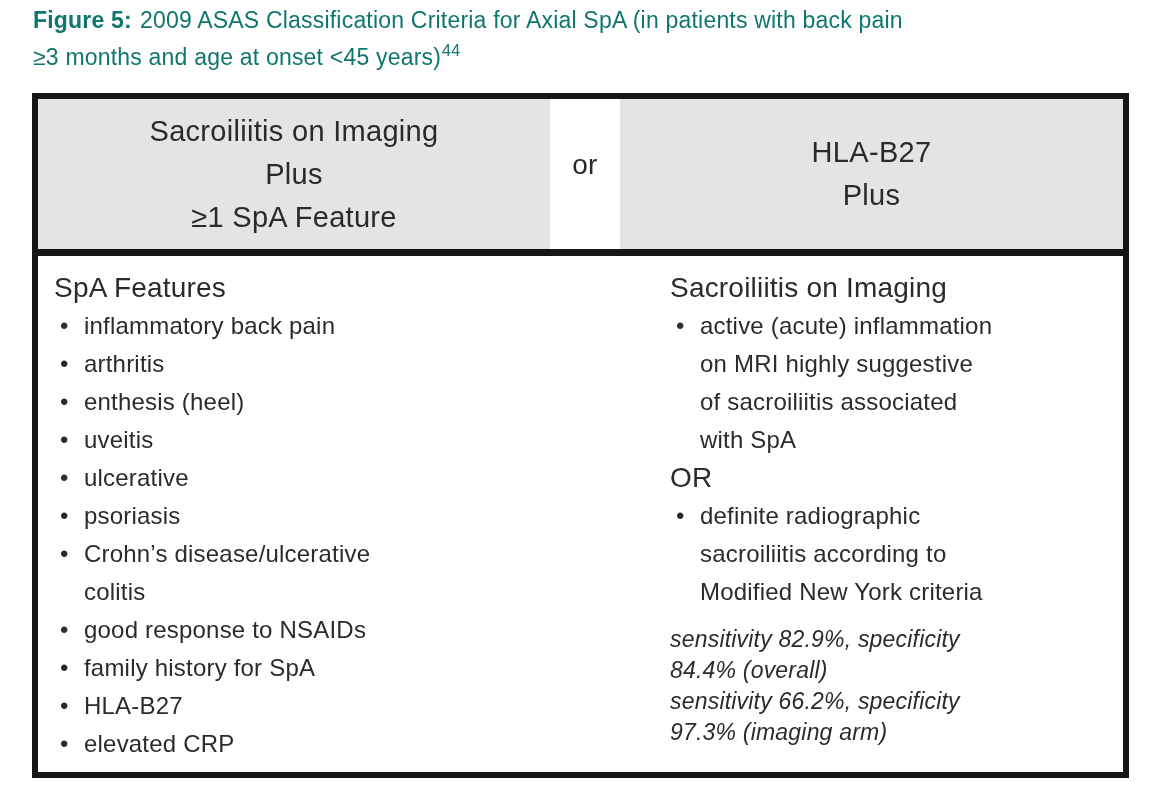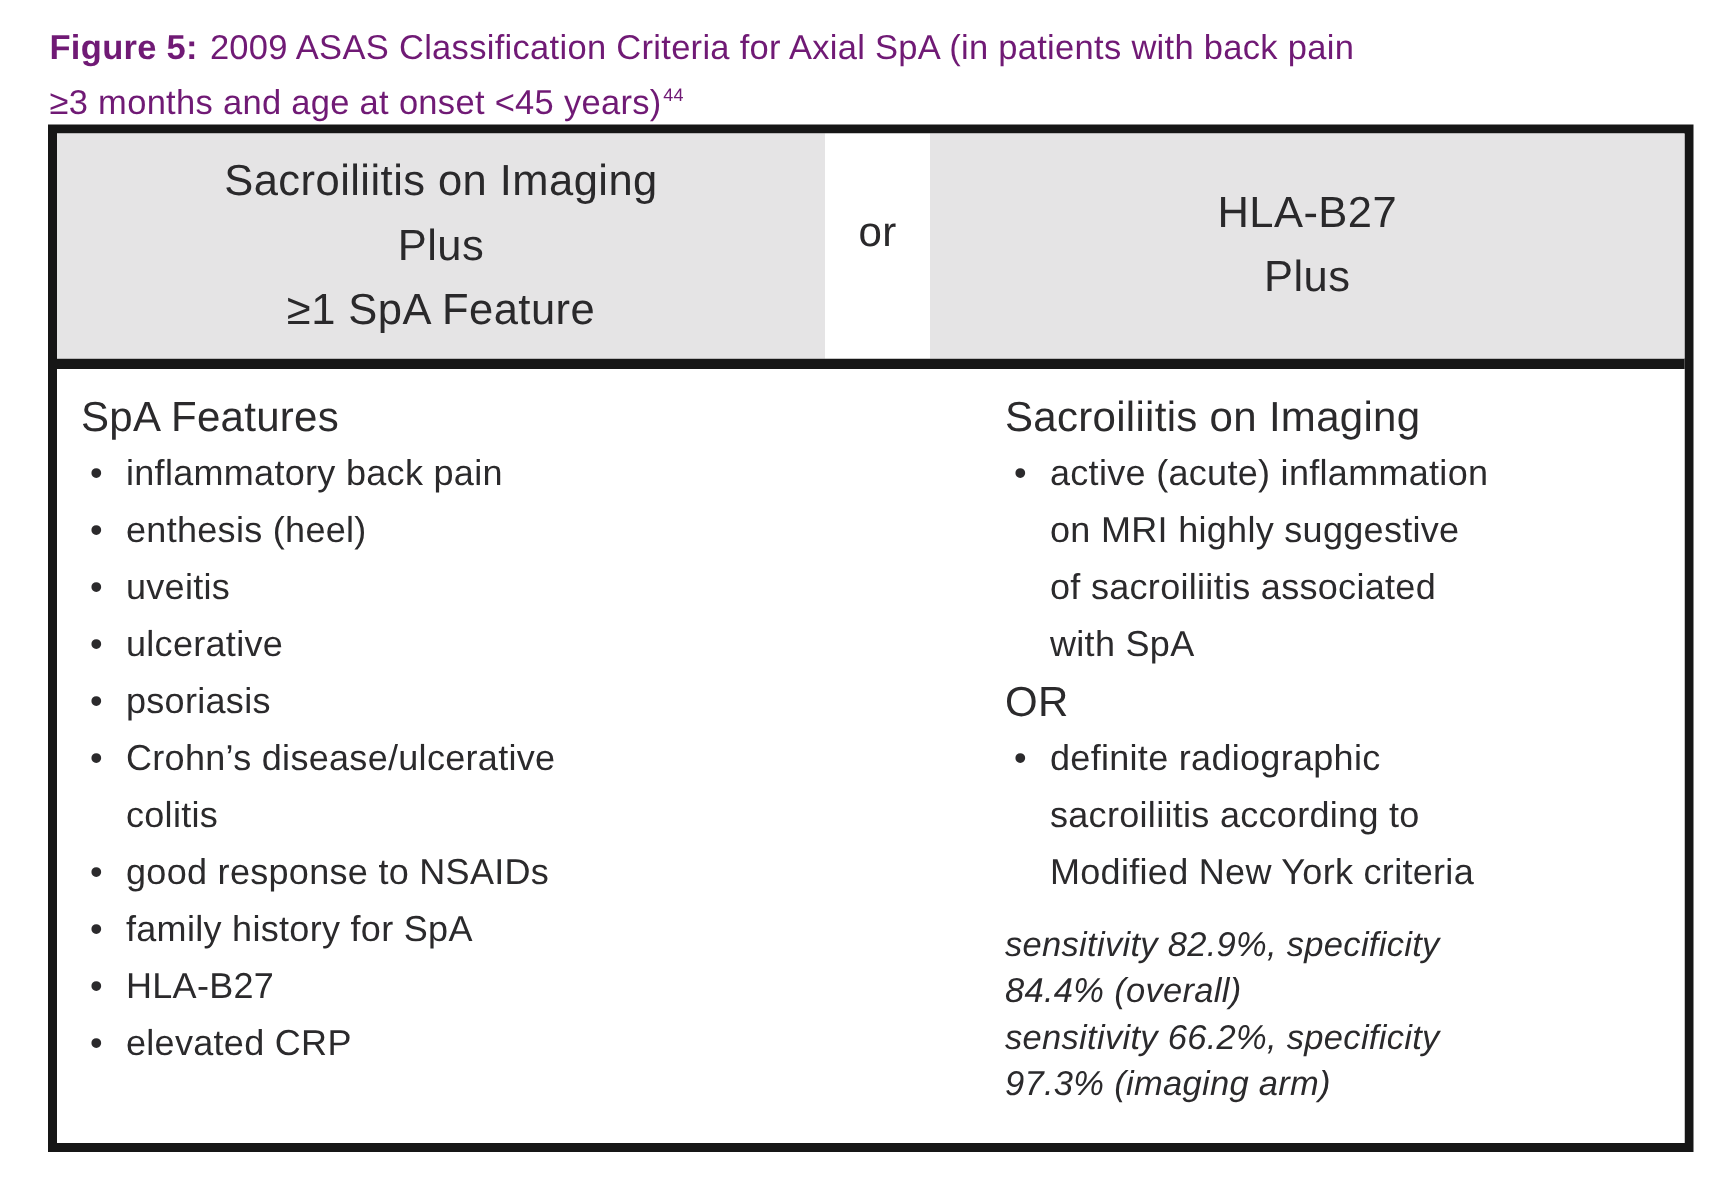--- a/index.html
+++ b/index.html
@@ -10,42 +10,42 @@
     position: relative;
     overflow: hidden;
     font-family: "Liberation Sans", sans-serif;
     color: #2b2a2c;
   }
 
   
   .caption {
     position: absolute;
     left: 33px;
-    top: 13px;
+    top: 2px;
     font-size: 23px;
     line-height: 37px;
-    color: #701a75;
+    color: #0f766e;
     letter-spacing: 0.2px;
   }
   .cap-label {
     font-weight: bold;
     margin-right: 8px;
   }
   .cap-sup {
-    font-size: 12px;
+    font-size: 16px;
     position: relative;
     top: -9px;
     margin-left: 1px;
   }
 
   
   .ctable {
     position: absolute;
     left: 32px;
-    top: 83px;
+    top: 93px;
     width: 1097px;
     height: 685px;
     box-sizing: border-box;
     border: 6px solid #161616;
     display: flex;
     flex-direction: column;
     background: #ffffff;
   }
 
   .header-row {
@@ -163,20 +163,21 @@
       <div>Plus</div>
     </div>
   </div>
 
   <div class="body-row">
 
     <div class="col-left">
       <div class="col-heading">SpA Features</div>
       <ul class="features">
         <li>inflammatory back pain</li>
+        <li>arthritis</li>
         <li>enthesis (heel)</li>
         <li>uveitis</li>
         <li>ulcerative</li>
         <li>psoriasis</li>
         <li>Crohn’s disease/ulcerative
 colitis</li>
         <li>good response to NSAIDs</li>
         <li>family history for SpA</li>
         <li>HLA-B27</li>
         <li>elevated CRP</li>

